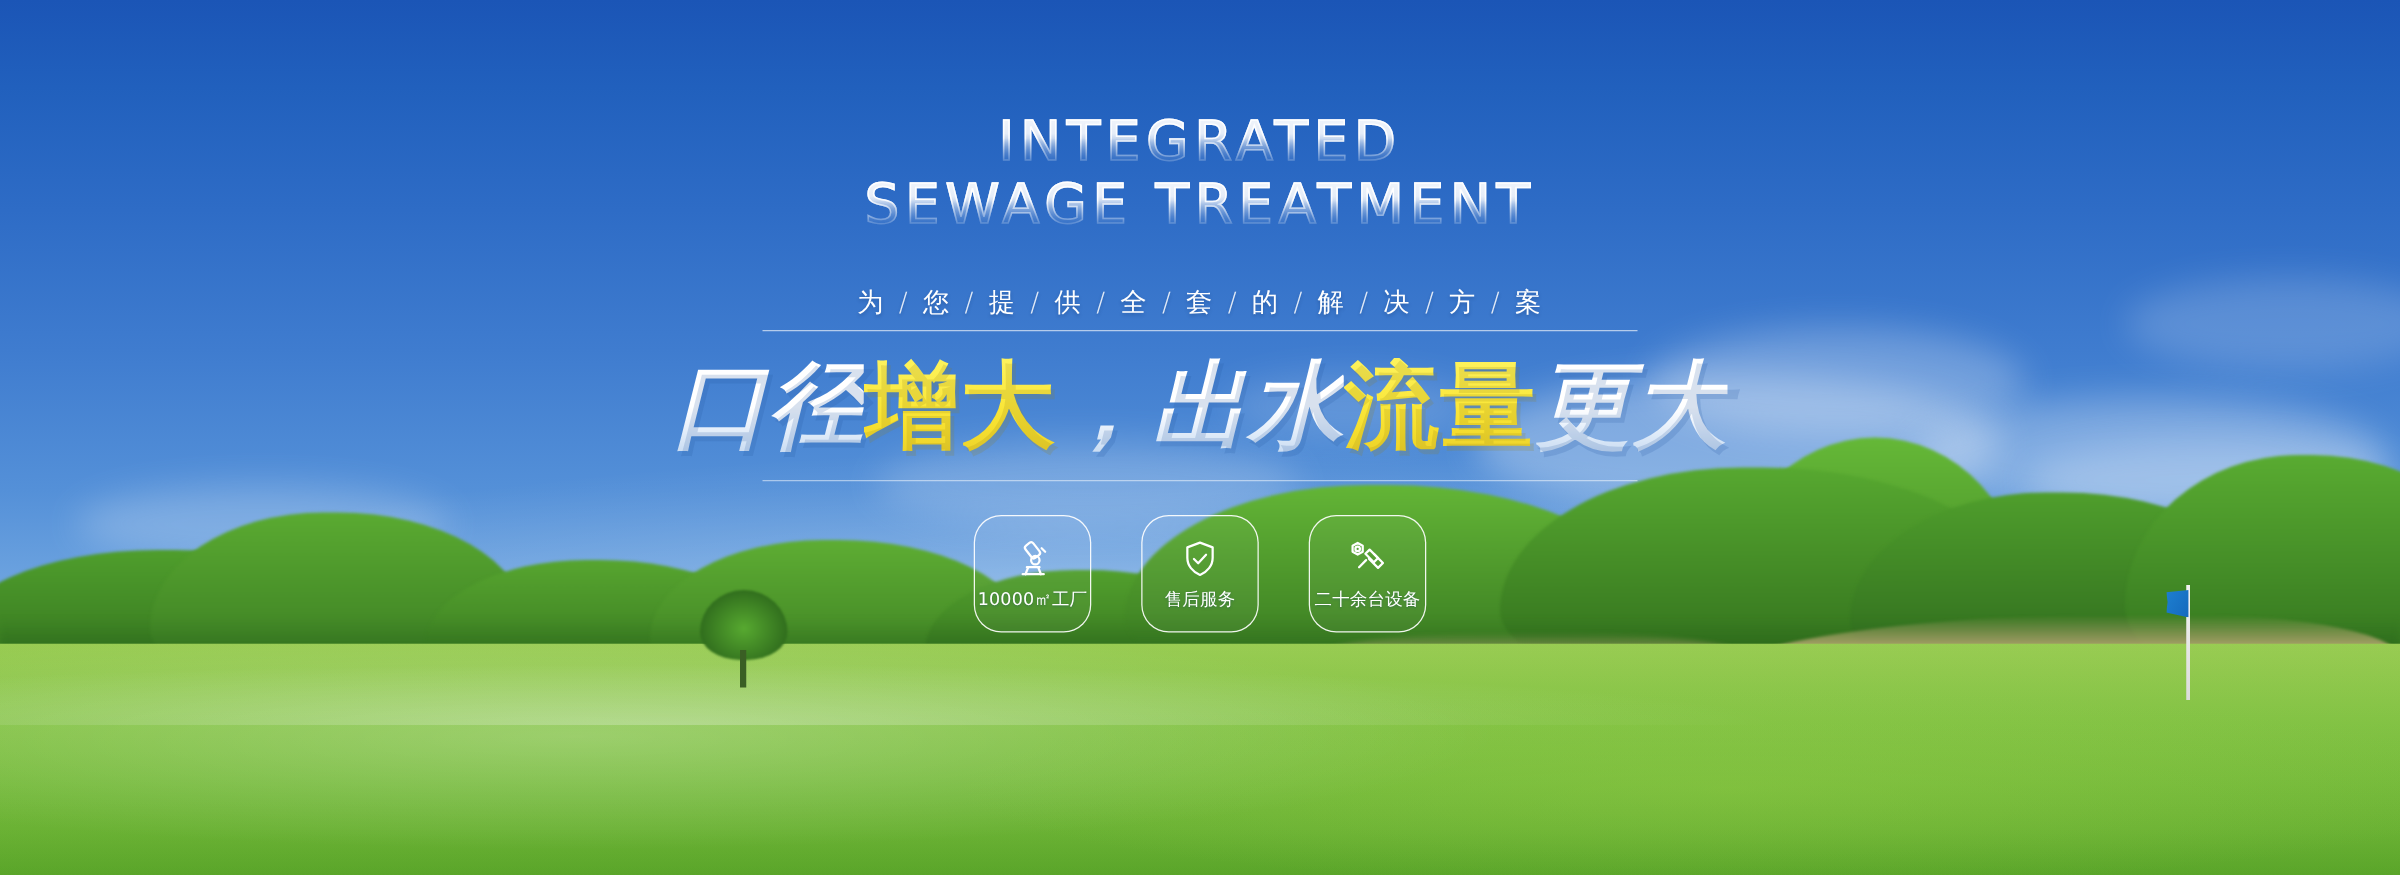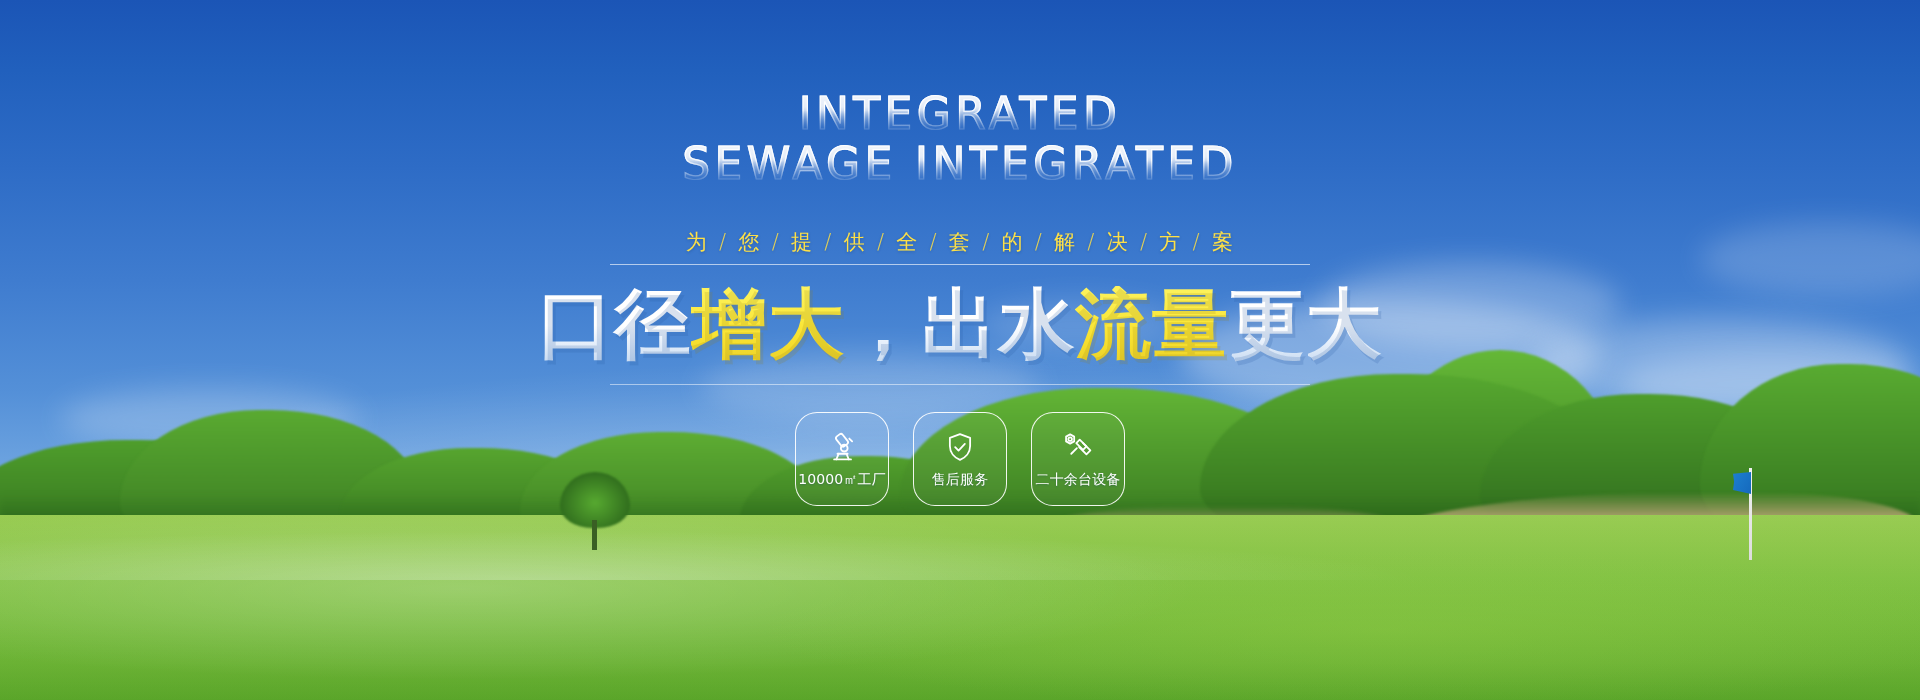--- a/index.html
+++ b/index.html
@@ -161,21 +161,21 @@
   
   .eng-mask {
     -webkit-mask-image:linear-gradient(to bottom, #000 0%, #000 42%, rgba(0,0,0,.25) 82%, rgba(0,0,0,0) 100%);
     mask-image:linear-gradient(to bottom, #000 0%, #000 42%, rgba(0,0,0,.25) 82%, rgba(0,0,0,0) 100%);
   }
 
   
   .tagline-wrap { position:absolute; left:0; right:0; top:228px; text-align:center; }
   .tagline {
     display:inline-block;
-    font-size:21px; color:#fde047; letter-spacing:.06em;
+    font-size:21px; color:#ffffff; letter-spacing:.06em;
     white-space:nowrap;
     text-shadow:0 1px 3px rgba(10,40,90,.3);
   }
   .tagline .sep { opacity:.85; margin:0 11px; font-weight:300; }
 
   .rule {
     position:absolute; left:50%; transform:translateX(-50%);
     height:1px; background:rgba(255,255,255,.62);
   }
   .rule.top { top:264px; width:700px; }
@@ -190,32 +190,33 @@
     font-size:76px;
     line-height:1;
     letter-spacing:.01em;
     white-space:nowrap;
   }
   .headline .seg { display:inline-block; }
   .headline .w {
     background:linear-gradient(to bottom, #ffffff 0%, #ffffff 52%, #e9f1fb 72%, #c9dcf2 100%);
     -webkit-background-clip:text; background-clip:text; color:transparent;
     text-shadow:3px 4px 0 rgba(40,90,160,.18);
+    font-style:italic;
   }
   .headline .y {
     background:linear-gradient(to bottom, #fdf35e 0%, #fae73a 50%, #f6df2f 74%, #ecd22a 100%);
     -webkit-background-clip:text; background-clip:text; color:transparent;
     text-shadow:3px 4px 0 rgba(150,130,20,.18);
     text-align:right;
   }
 
   
   .badges {
     position:absolute; left:0; right:0; top:412px;
-    display:flex; justify-content:center; gap:24px;
+    display:flex; justify-content:center; gap:40px;
     pointer-events:auto;
   }
   .badge {
     width:94px; height:94px;
     border:1.6px solid rgba(255,255,255,.92);
     border-radius:22px;
     display:flex; flex-direction:column;
     align-items:center; justify-content:center;
     gap:6px;
     background:rgba(255,255,255,.04);
@@ -271,21 +272,21 @@
     <div class="flag">
       <div class="pole"></div>
       <div class="cloth"></div>
     </div>
   </div>
 
   <div class="content">
 
     <div class="eng-wrap">
       <span class="eng l1 eng-mask">INTEGRATED</span>
-      <span class="eng l2 eng-mask">SEWAGE INTEGRATED</span>
+      <span class="eng l2 eng-mask">SEWAGE TREATMENT</span>
     </div>
 
     <div class="tagline-wrap">
       <span class="tagline" id="tagline"><span>为</span><span class="sep">/</span><span>您</span><span class="sep">/</span><span>提</span><span class="sep">/</span><span>供</span><span class="sep">/</span><span>全</span><span class="sep">/</span><span>套</span><span class="sep">/</span><span>的</span><span class="sep">/</span><span>解</span><span class="sep">/</span><span>决</span><span class="sep">/</span><span>方</span><span class="sep">/</span><span>案</span></span>
     </div>
     <div class="rule top"></div>
 
     <div class="headline-wrap">
       <span class="headline" id="headline"><span class="seg w">口径</span><span class="seg y">增大</span><span class="seg w">，出水</span><span class="seg y">流量</span><span class="seg w">更大</span></span>
     </div>

